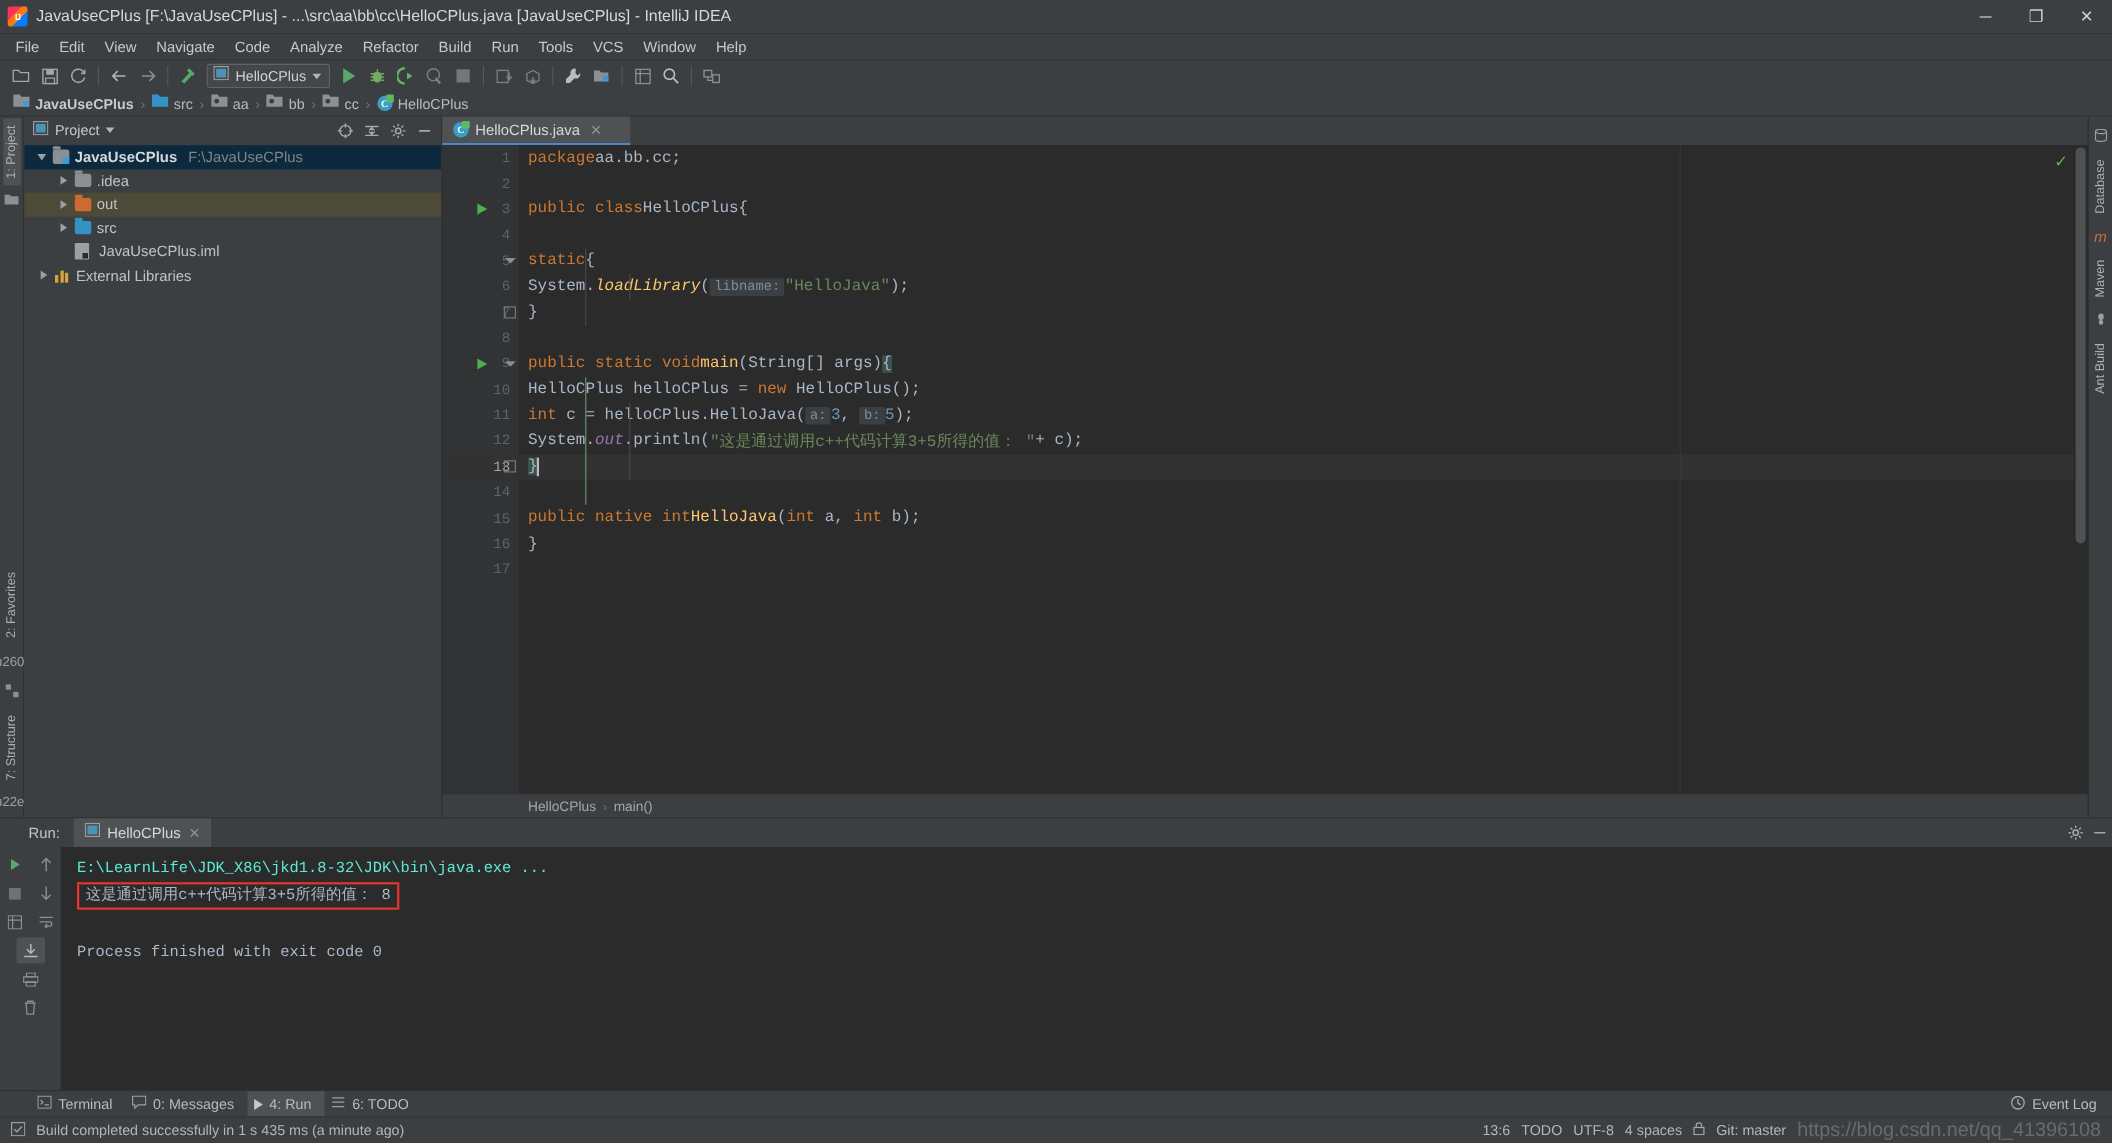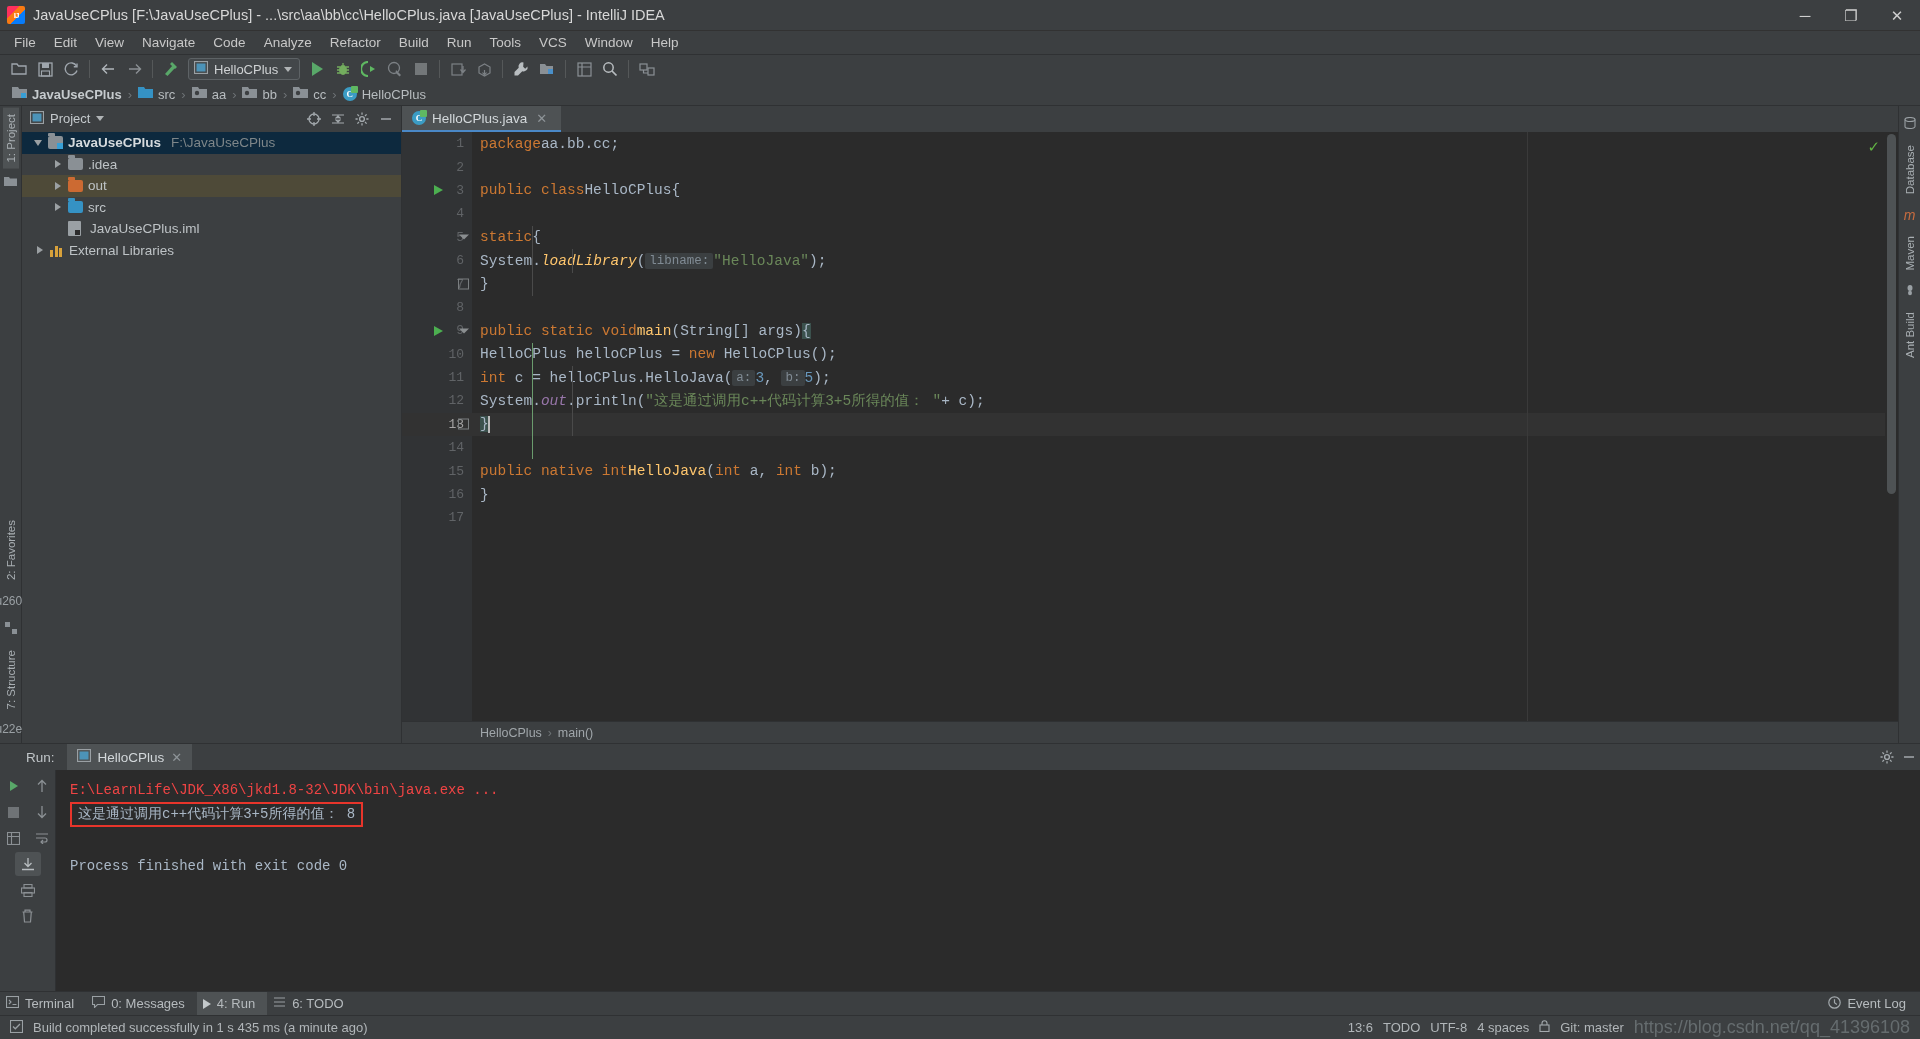--- a/index.html
+++ b/index.html
@@ -158,21 +158,21 @@
   .scratch-icon::after{content:"";position:absolute;left:3px;top:3px;width:8px;height:2px;background:#3c3f41;box-shadow:0 4px 0 #3c3f41;}
   .tname.bold{font-weight:bold;color:#d5dadd;}
   .tpath{color:#7e8689;margin-left:5px;}
 
   
   .editorarea { flex:1; display:flex; flex-direction:column; min-width:0; background:#2b2b2b; }
   .tabstrip {
     height:26px; background:#3c3f41; display:flex; align-items:stretch; flex:0 0 26px;
   }
   .etab {
-    display:flex; align-items:center; gap:6px; padding:0 14px 0 10px;
+    display:flex; align-items:center; gap:6px; padding:0 26px 0 10px;
     background:#4e5254; border-bottom:2.5px solid #4a88c7; position:relative;
   }
   .etab .tabname{font-size:13.5px;color:#d3d8db;}
   .etab .tabclose{color:#8e9498;font-size:13px;margin-left:3px;}
   .class-icon{
     width:14px;height:14px;border-radius:50%;background:#3b9cc4;flex:0 0 14px;position:relative;
   }
   .class-icon::after{
     content:"";position:absolute;right:-1px;top:-1px;width:7px;height:7px;background:#5fb862;
     border-radius:1px;
@@ -271,30 +271,30 @@
     align-items:center;padding-top:4px;gap:2px;border-right:1px solid #2f3133;
   }
   .rs-btn{width:26px;height:24px;display:flex;align-items:center;justify-content:center;color:#9aa0a4;font-size:13px;}
   .rs-btn.active{background:#4e5254;border-radius:3px;}
   .rs-col{display:flex;gap:2px;}
   .console{
     flex:1;background:#2b2b2b;padding:8px 0 0 14px;font-family:"Liberation Mono",monospace;
     font-size:14px;color:#bbbbbb;position:relative;min-width:0;overflow:hidden;
   }
   .cout{height:23px;display:flex;align-items:center;white-space:pre;color:#a9b7c6;}
-  .cout.grey{color:#ef4444;font-family:Liberation Mono, monospace;}
+  .cout.grey{color:#5eead4;font-family:Liberation Mono, monospace;}
   .cout.boxed{
     border:2px solid #e8352b; display:inline-flex; padding:1px 6px; height:auto; line-height:19px;
     margin:1px 0 4px 0;
   }
 
   
   .bottombar {
     height:24px;background:#3c3f41;display:flex;align-items:center;flex:0 0 24px;
-    gap:0px;border-top:1px solid #2f3133;
+    padding-left:28px;gap:0px;border-top:1px solid #2f3133;
   }
   .btab{display:flex;align-items:center;gap:6px;padding:0 12px 0 6px;height:24px;font-size:13px;color:#b6bbbe;}
   .btab.active{background:#4e5254;}
   .bottombar .sp{flex:1;}
   .eventlog{display:flex;align-items:center;gap:6px;padding-right:14px;font-size:13px;color:#b6bbbe;}
 
   
   .statusbar{
     height:24px;background:#3c3f41;display:flex;align-items:center;flex:0 0 24px;
     padding:0 10px;gap:10px;border-top:1px solid #2f3133;font-size:13px;color:#b1b6b9;

